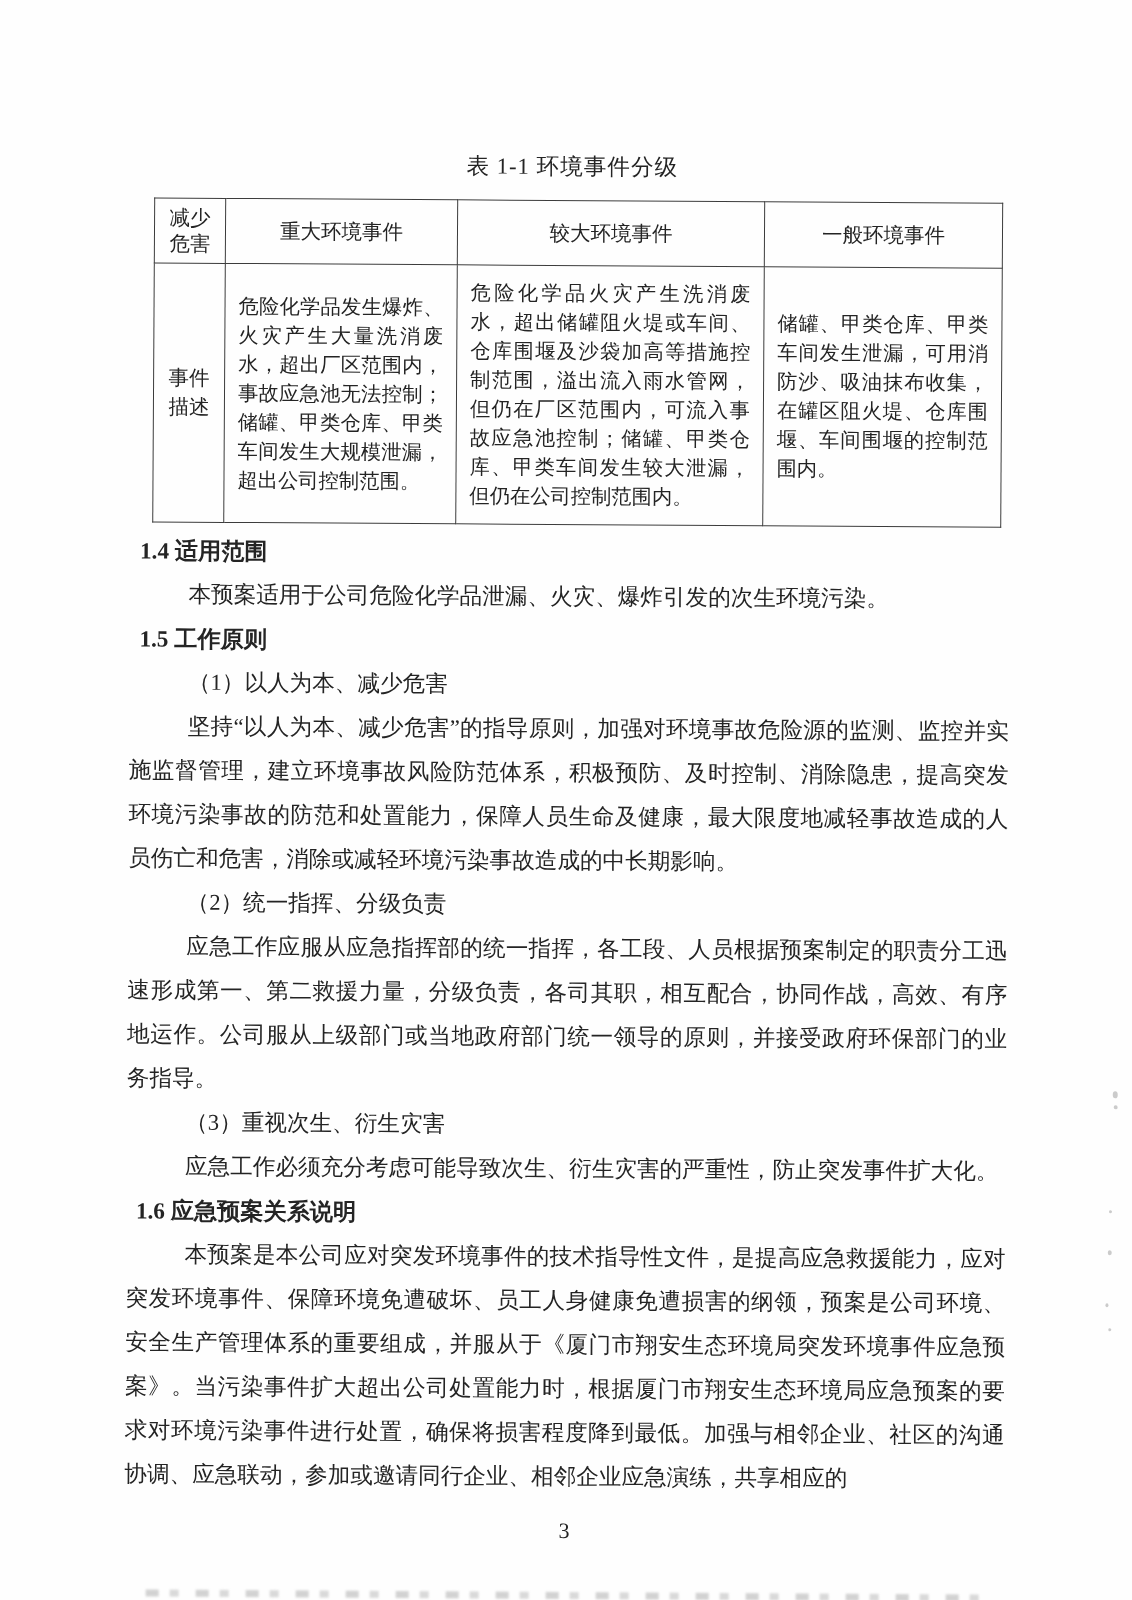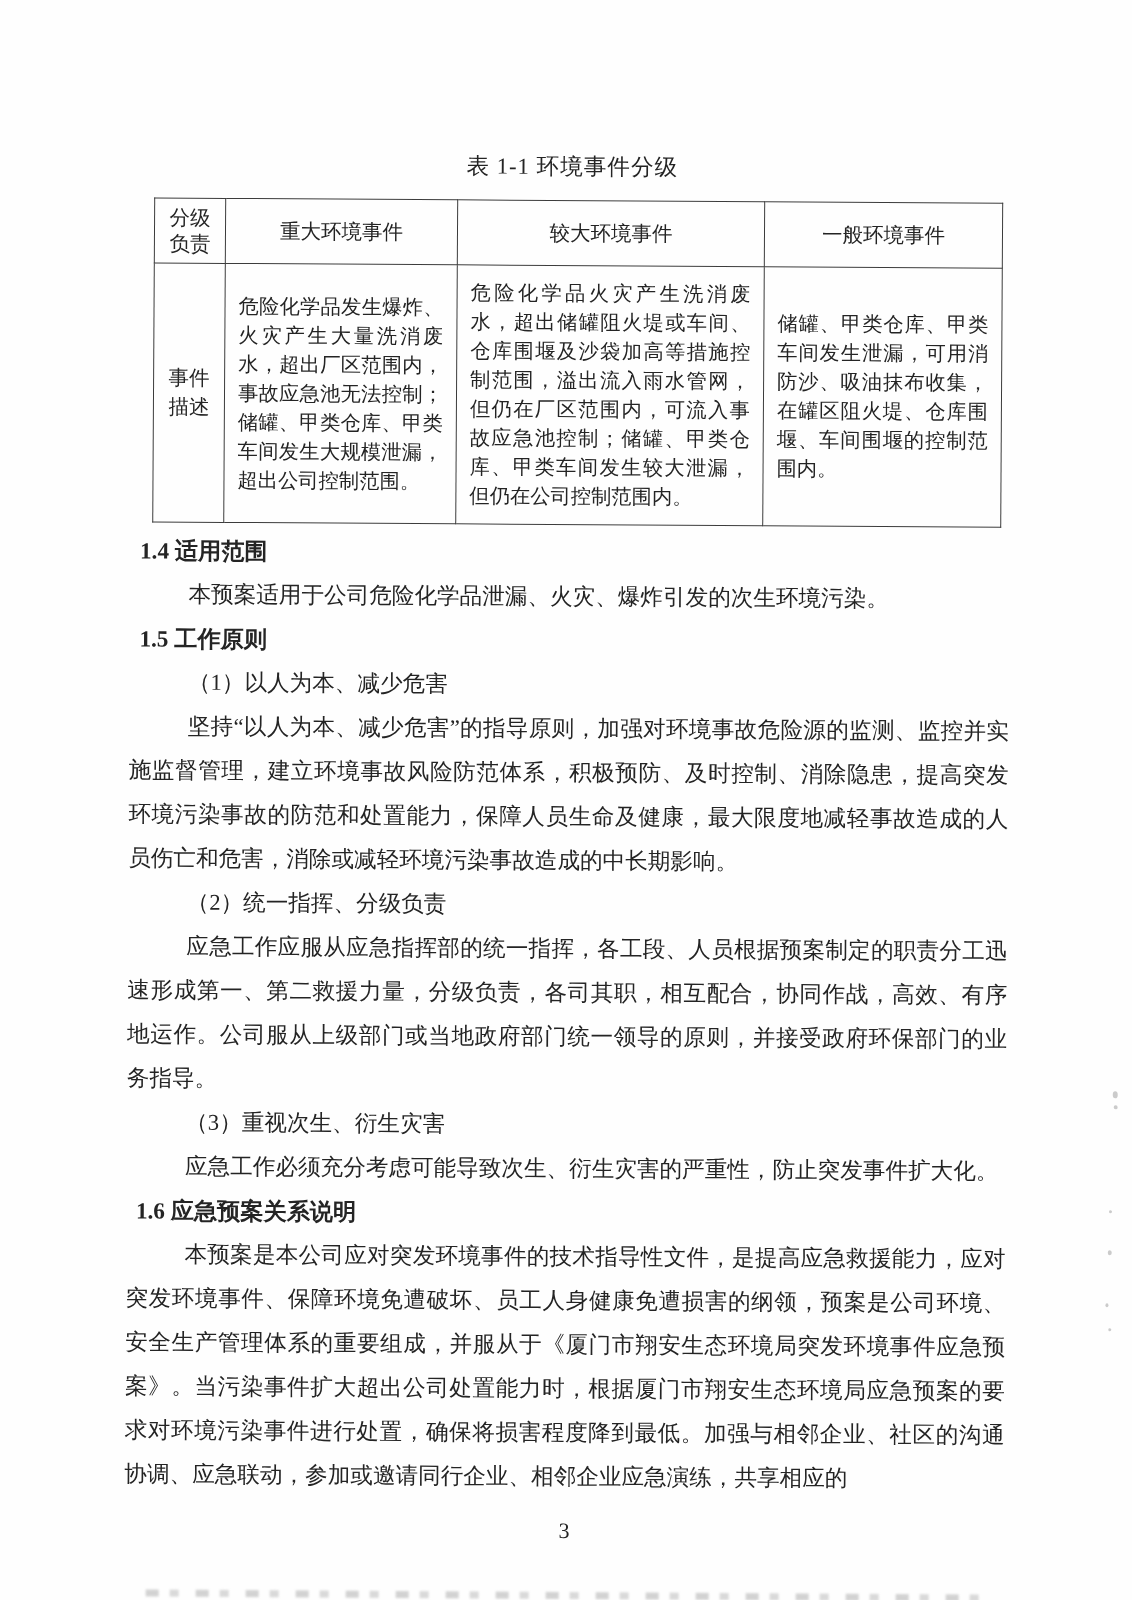--- a/index.html
+++ b/index.html
@@ -111,21 +111,21 @@
 
       <table class="evt">
         <colgroup>
           <col style="width:71px">
           <col style="width:232px">
           <col style="width:307px">
           <col style="width:238px">
         </colgroup>
         <thead>
           <tr>
-            <th>分级负责</th>
+            <th>减少危害</th>
             <th>重大环境事件</th>
             <th>较大环境事件</th>
             <th>一般环境事件</th>
           </tr>
         </thead>
         <tbody>
           <tr>
             <td class="rowlabel">事件描述</td>
             <td>危险化学品发生爆炸、火灾产生大量洗消废水，超出厂区范围内，事故应急池无法控制；储罐、甲类仓库、甲类车间发生大规模泄漏，超出公司控制范围。</td>
             <td>危险化学品火灾产生洗消废水，超出储罐阻火堤或车间、仓库围堰及沙袋加高等措施控制范围，溢出流入雨水管网，但仍在厂区范围内，可流入事故应急池控制；储罐、甲类仓库、甲类车间发生较大泄漏，但仍在公司控制范围内。</td>

